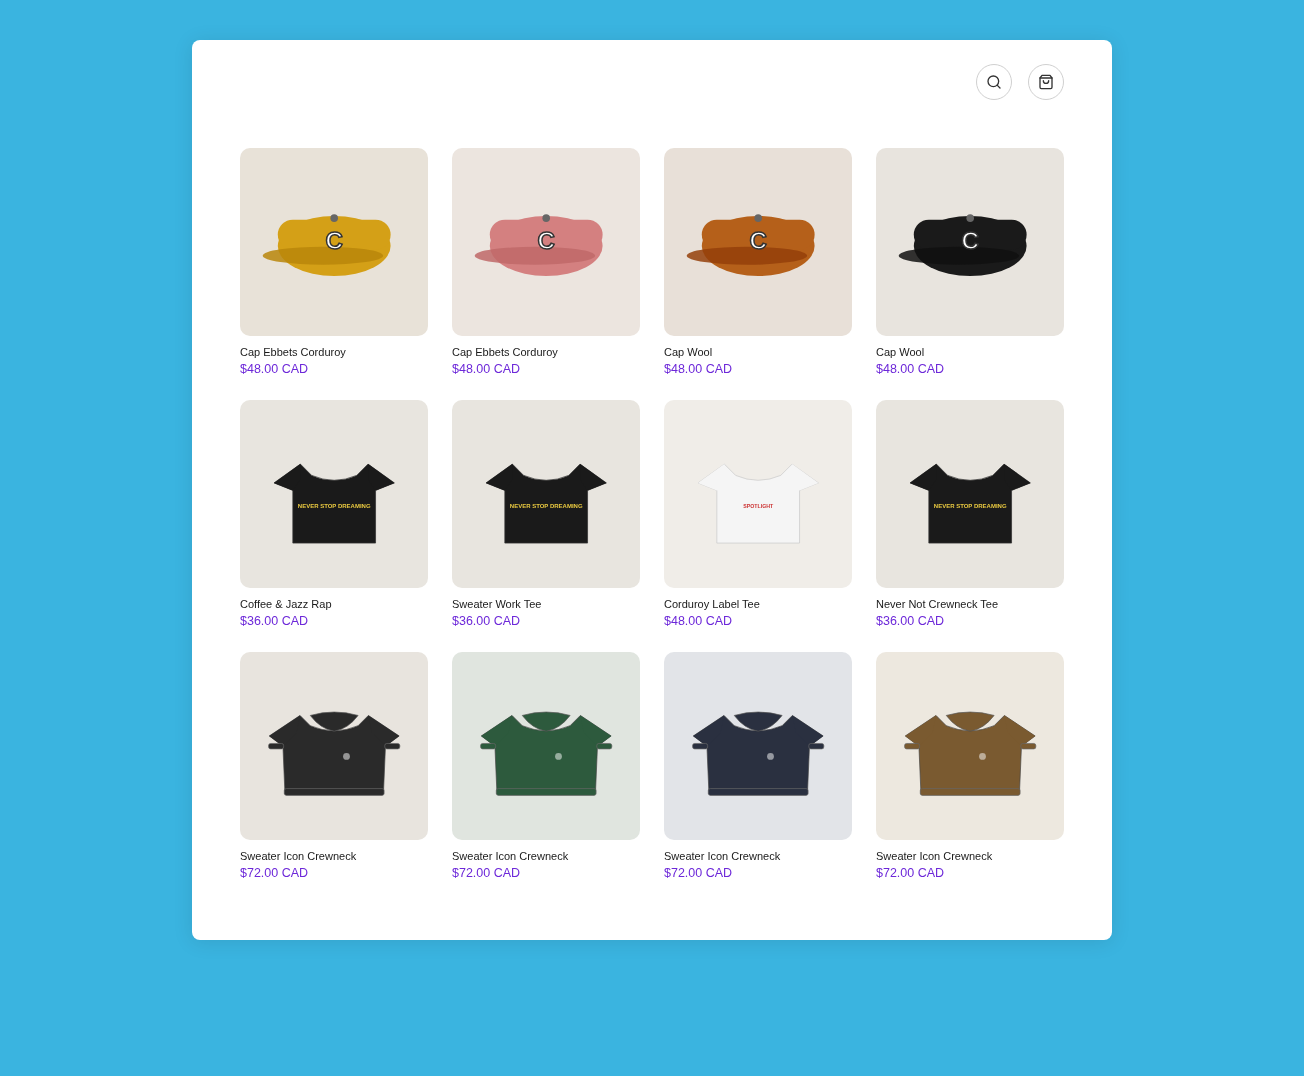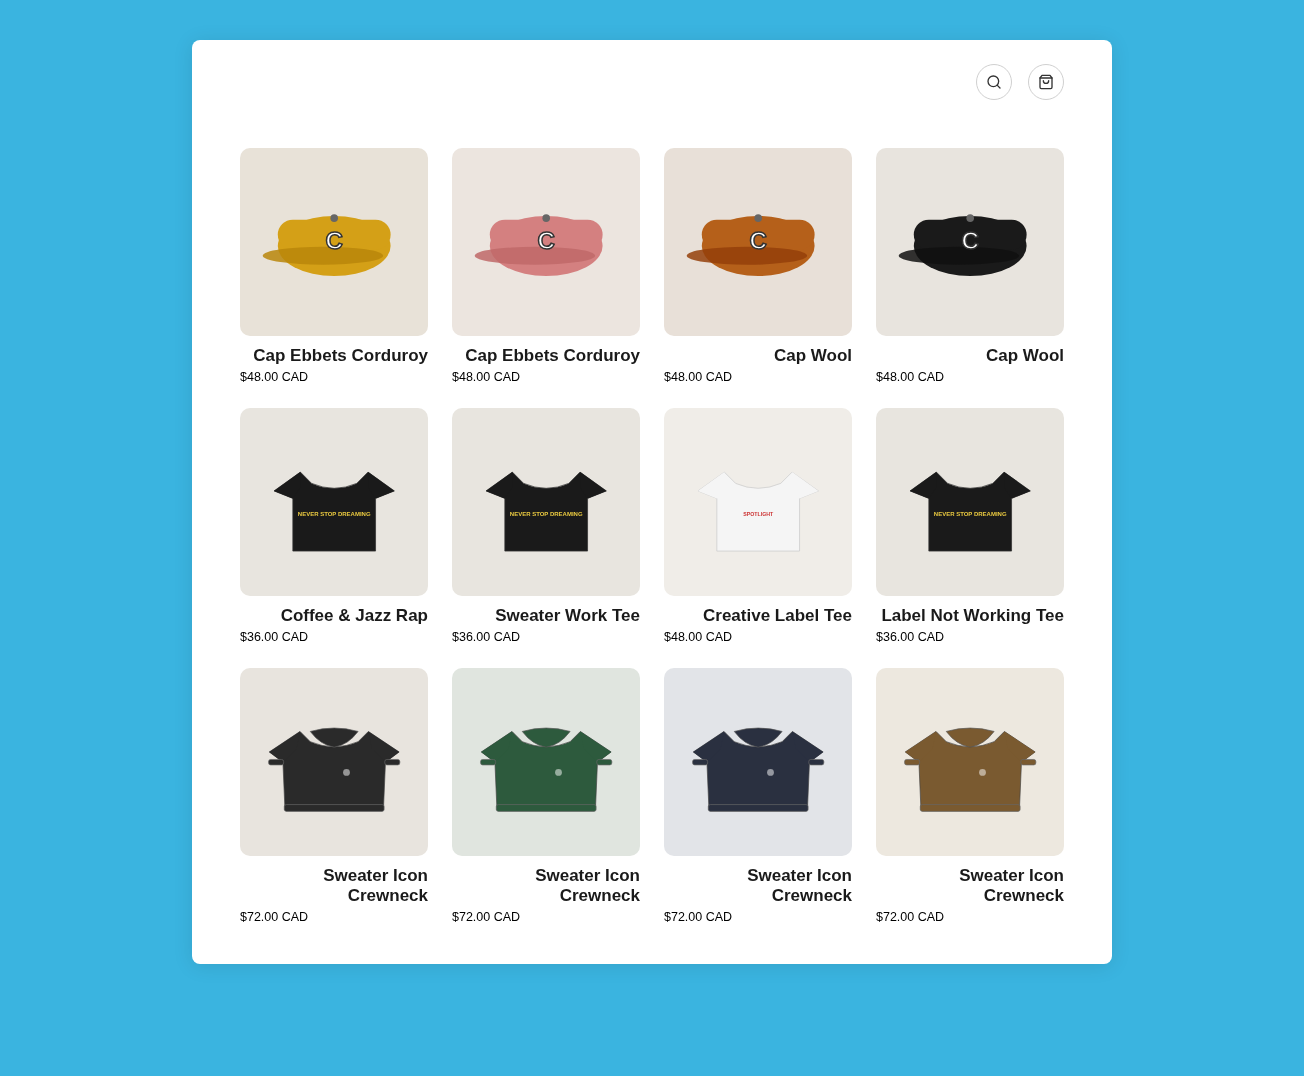--- a/index.html
+++ b/index.html
@@ -78,29 +78,28 @@
       position: relative;
     }
     .product-img-placeholder {
       width: 100%;
       height: 100%;
       display: flex;
       align-items: center;
       justify-content: center;
     }
     .product-name {
-      font-size: 17px;
+      font-size: 11px;
       color: #1a1a1a;
       margin-bottom: 4px;
-      font-weight: 700;
-      text-align: right;
+      font-weight: 400;
     }
     .product-price {
       font-size: 12.5px;
-      color: #000000;
+      color: #6d28d9;
     }
 
     
     .cap-yellow { background: #e8e2d8; }
     .cap-pink { background: #ece5df; }
     .cap-orange { background: #e8e0d8; }
     .cap-black { background: #e8e4de; }
     .tee-dark { background: #e8e5df; }
     .tee-white { background: #f0ede8; }
     .sweater-dark { background: #e8e4de; }
@@ -256,37 +255,37 @@
         <svg viewBox="0 0 200 200" class="product-svg">
 
     <path d="M55 60 L20 85 L45 95 L45 165 L155 165 L155 95 L180 85 L145 60 L130 75 Q100 88 70 75 Z" fill="#f5f5f5" stroke="#ccc" stroke-width="1"></path>
 
     <path d="M55 60 L20 85 L45 95 L55 80 Z" fill="#f5f5f5"></path>
     <path d="M145 60 L180 85 L155 95 L145 80 Z" fill="#f5f5f5"></path>
     <text x="100" y="118" text-anchor="middle" font-size="7" fill="#cc3333" font-family="Arial, sans-serif" font-weight="600">SPOTLIGHT</text>
   </svg>
       </div>
     </div>
-    <div class="product-name">Creative Label Tee</div>
+    <div class="product-name">Corduroy Label Tee</div>
     <div class="product-price">$48.00 CAD</div>
   </div>
       <div class="product-card">
     <div class="product-image-container tee-dark">
       <div class="product-img-placeholder">
         <svg viewBox="0 0 200 200" class="product-svg">
 
     <path d="M55 60 L20 85 L45 95 L45 165 L155 165 L155 95 L180 85 L145 60 L130 75 Q100 88 70 75 Z" fill="#1a1a1a" stroke="#333" stroke-width="1"></path>
 
     <path d="M55 60 L20 85 L45 95 L55 80 Z" fill="#1a1a1a"></path>
     <path d="M145 60 L180 85 L155 95 L145 80 Z" fill="#1a1a1a"></path>
     <text x="100" y="118" text-anchor="middle" font-size="8" fill="#e8c840" font-family="Arial, sans-serif" font-weight="600">NEVER STOP DREAMING</text>
   </svg>
       </div>
     </div>
-    <div class="product-name">Label Not Working Tee</div>
+    <div class="product-name">Never Not Crewneck Tee</div>
     <div class="product-price">$36.00 CAD</div>
   </div>
       <div class="product-card">
     <div class="product-image-container sweater-dark">
       <div class="product-img-placeholder">
         <svg viewBox="0 0 220 200" class="product-svg">
 
     <path d="M60 55 L15 85 L35 100 L38 170 L182 170 L185 100 L205 85 L160 55 L145 70 Q110 85 75 70 Z" fill="#2a2a2a" stroke="#444" stroke-width="1"></path>
 
     <path d="M75 55 Q110 45 145 55 Q130 75 110 78 Q90 75 75 55 Z" fill="#2a2a2a" stroke="#555" stroke-width="1"></path>

